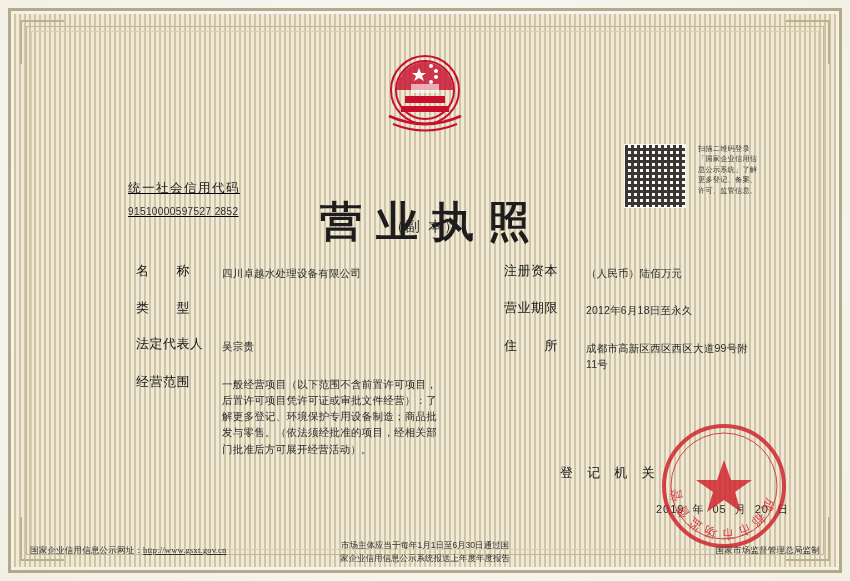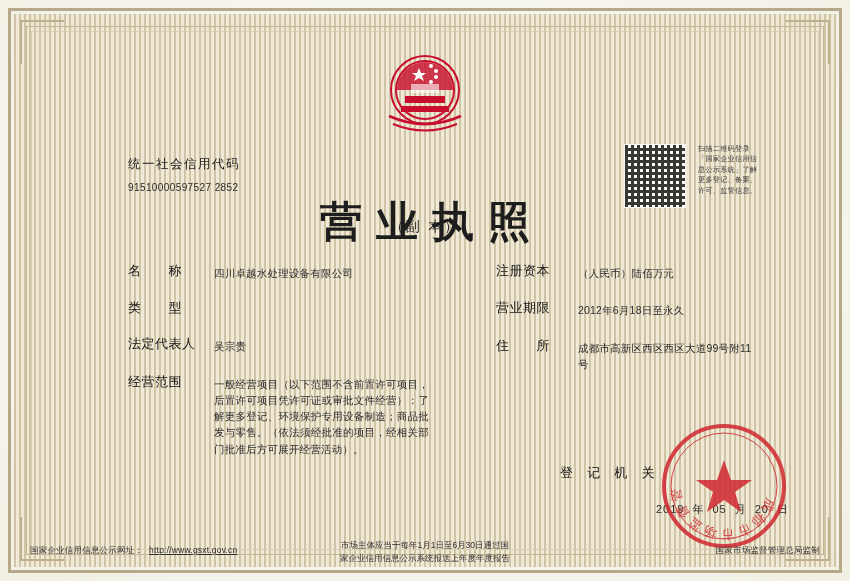--- a/index.html
+++ b/index.html
@@ -129,22 +129,23 @@
     font-family: "DejaVu Serif", "Liberation Serif", serif;
     font-size: 14px;
     color: #222;
     letter-spacing: 2px;
   }
 
   
   .code-block {
     position: absolute;
     left: 88px;
-    top: 116px;
+    top: 140px;
     width: 220px;
+    text-decoration: underline;
   }
   .code-label {
     font-size: 12.5px;
     color: #1c1c1c;
     letter-spacing: 1.5px;
     font-family: "DejaVu Serif", "Liberation Serif", serif;
   }
   .code-value {
     margin-top: 9px;
     font-size: 10px;
@@ -171,20 +172,21 @@
   }
   .row .lbl {
     flex: 0 0 auto;
     font-family: "DejaVu Serif", "Liberation Serif", serif;
     font-size: 13px;
     color: #141414;
     width: 86px;
     letter-spacing: .5px;
     display: flex;
     justify-content: space-between;
+    margin-left: 8px;
   }
   .row.r-right .lbl { width: 82px; }
   .row .val {
     flex: 1 1 auto;
     font-size: 10.5px;
     color: #2b2b2b;
     line-height: 1.55;
     padding-top: 3px;
     letter-spacing: .2px;
   }
@@ -233,23 +235,23 @@
     font-size: 8.5px;
     color: #2f2f2f;
   }
   .footer-left {
     position: absolute;
     left: 0;
     top: 8px;
     letter-spacing: .2px;
   }
   .footer-left .url {
-    margin-left: 6px;
     text-decoration: underline;
     color: #2f2f2f;
+    font-family: Liberation Serif, serif;
   }
   .footer-center {
     position: absolute;
     left: 50%;
     transform: translateX(-50%);
     top: 2px;
     text-align: center;
     line-height: 1.5;
   }
   .footer-right {

